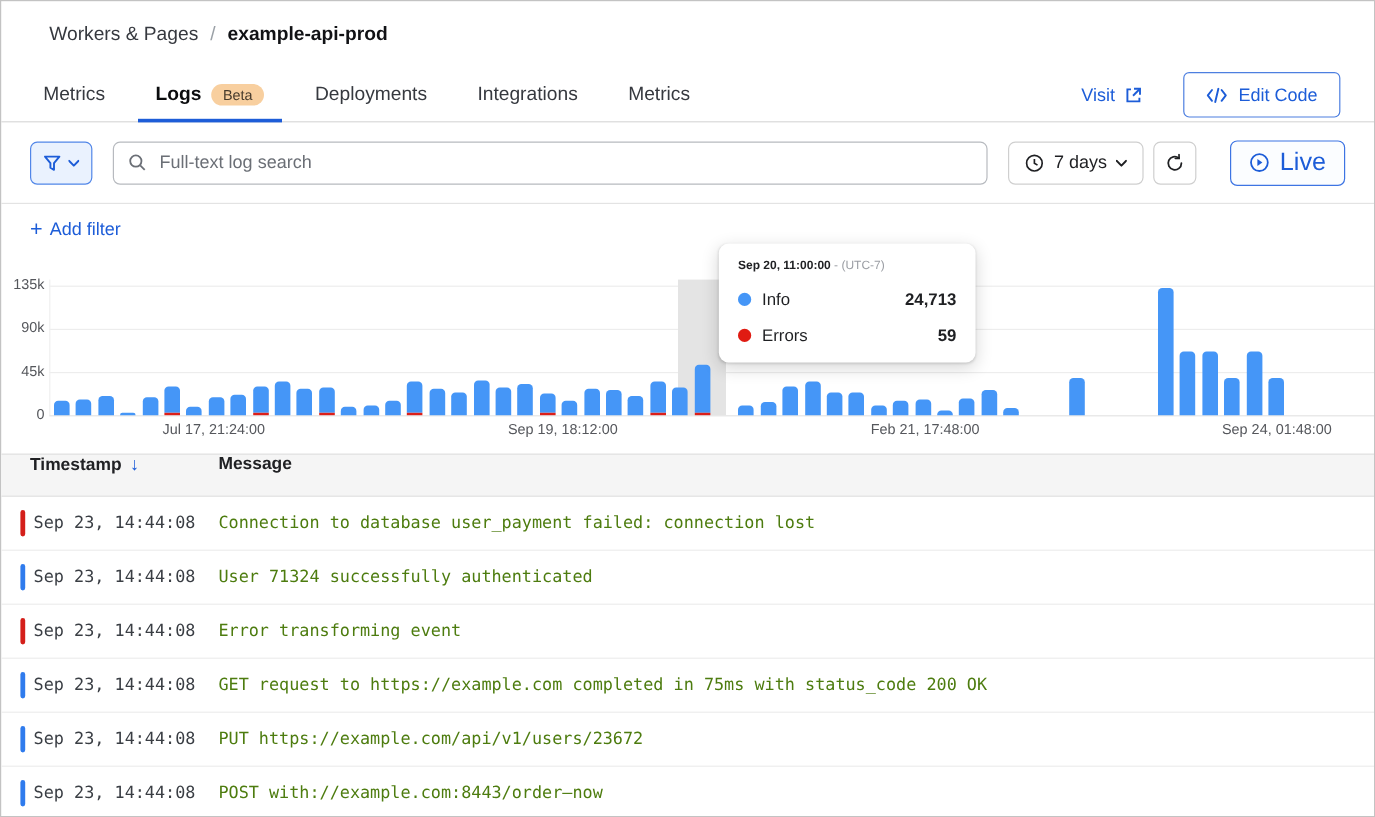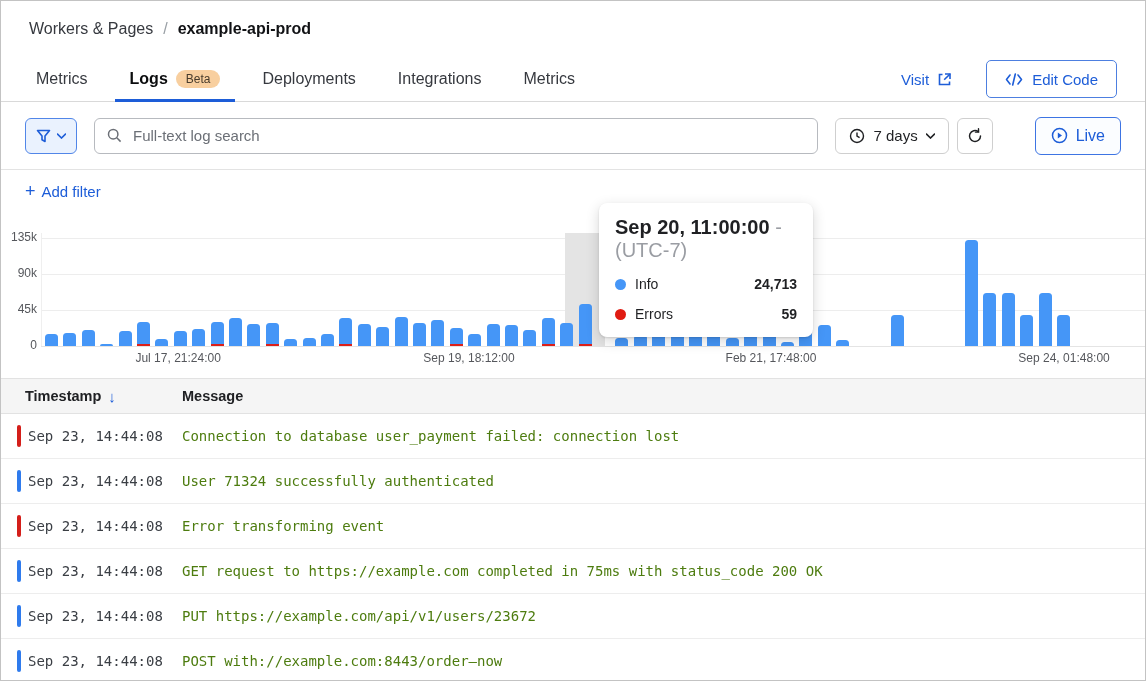--- a/index.html
+++ b/index.html
@@ -3,21 +3,21 @@
 <meta charset="utf-8">
 <style>
   html,body{margin:0;padding:0;background:#e8e8e8;}
   *{box-sizing:border-box;}
   .page{
     position:relative;width:1146px;height:681px;margin:0 auto;background:#fff;
     border:1px solid #c3c3c3;overflow:hidden;
     font-family:"Liberation Sans","DejaVu Sans",sans-serif;color:#1f2023;
   }
   
-  .topbar{height:56px;display:flex;padding:0 28px;}
+  .topbar{height:56px;display:flex;padding:0 40px;}
   .breadcrumb{display:flex;align-items:center;gap:10px;font-size:16px;}
   .crumb{color:#36393f;}
   .crumb.link{cursor:pointer;}
   .bc-sep{color:#9aa0a6;}
   .crumb.current{font-weight:bold;color:#111215;}
   
   .tabsrow{height:45px;display:flex;align-items:stretch;padding:0 28px 0 35px;border-bottom:1px solid #d9d9d9;}
   .tabs{display:flex;align-items:stretch;}
   .tab{display:flex;align-items:center;gap:8px;font-size:16px;color:#36393f;margin-right:42px;cursor:pointer;position:relative;}
   .tab.active{padding:0 15px;margin-left:-15px;margin-right:27px;color:#0b0c0e;font-weight:bold;}
@@ -32,49 +32,49 @@
   .btn-filter{width:52px;height:36px;display:flex;align-items:center;justify-content:center;gap:6px;
     background:#eaf2fe;border:1px solid #5186e8;border-radius:6px;cursor:pointer;}
   .searchwrap{flex:1;display:flex;align-items:center;gap:9px;height:36px;margin:0 17px;padding:0 12px;
     border:1px solid #b7babf;border-radius:6px;background:#fff;}
   .searchwrap input{border:none;outline:none;flex:1;font-size:15px;font-family:inherit;color:#1f2023;background:transparent;}
   .searchwrap input::placeholder{color:#6b6f76;}
   .btn-range{display:flex;align-items:center;gap:8px;height:36px;padding:0 13px;background:#fff;
     border:1px solid #cfcfcf;border-radius:6px;font-size:15px;color:#1f2023;cursor:pointer;}
   .btn-refresh{width:36px;height:36px;margin-left:8px;display:flex;align-items:center;justify-content:center;
     background:#fff;border:1px solid #cfcfcf;border-radius:6px;cursor:pointer;}
-  .btn-live{display:flex;align-items:center;gap:8px;height:38px;padding:0 15px;margin-left:42px;background:#fbfdff;
-    border:1px solid #3d74e3;border-radius:6px;color:#1d5dd8;font-size:16px;cursor:pointer;}
+  .btn-live{display:flex;align-items:center;gap:8px;height:38px;padding:0 15px;margin-left:28px;background:#fbfdff;
+    border:1px solid #3d74e3;border-radius:6px;color:#1d5dd8;font-size:21px;cursor:pointer;}
   
   .addfilterrow{height:42px;display:flex;align-items:center;padding:0 24px;}
   .addfilter{display:flex;align-items:center;gap:6px;color:#1d5dd8;font-size:15px;cursor:pointer;}
   .addfilter .plus{font-size:18px;line-height:1;}
   
   .chart{position:relative;height:166px;}
   .gridline{position:absolute;left:40px;right:0;height:1px;background:#ededed;}
   .gridline.zero{background:#e4e4e4;}
   .ylabel{position:absolute;left:0;width:36px;text-align:right;font-size:12px;color:#55575c;}
   .plot-left-edge{position:absolute;left:40px;top:21px;height:113px;width:1px;background:#efefef;}
   .hoverband{position:absolute;top:21px;height:113px;background:#e4e4e4;z-index:0;}
   .bars{position:absolute;left:40px;right:0;top:26px;height:108px;z-index:1;}
   .bar{position:absolute;bottom:0;width:13px;display:flex;flex-direction:column;}
   .bar .info-seg{flex:1;background:#4596f7;border-radius:3.5px 3.5px 0 0;}
   .bar .err-seg{background:#dc1f1a;}
   .xlabel{position:absolute;top:139px;width:150px;text-align:center;font-size:12px;color:#55575c;}
   
   .tooltip{position:absolute;left:598px;top:-9px;width:214px;background:#fff;border-radius:8px;
     box-shadow:0 1px 2px rgba(0,0,0,.12),0 4px 14px rgba(0,0,0,.16);padding:13px 16px 15px;z-index:5;}
-  .tt-title{font-size:20px;}
+  .tt-title{font-size:10px;}
   .tt-title .t{font-weight:bold;color:#1f2023;}
   .tt-title .s{color:#9a9da3;}
   .tt-row{display:flex;align-items:center;gap:9px;margin-top:14px;font-size:14px;color:#1f2023;}
   .tt-dot{width:11px;height:11px;border-radius:50%;}
   .tt-val{margin-left:auto;font-weight:bold;}
   
-  .thead{height:36px;display:flex;align-items:center;background:#f5f5f5;
+  .thead{height:36px;display:flex;align-items:flex-start;background:#f5f5f5;
     border-top:1px solid #e2e2e2;border-bottom:1px solid #e2e2e2;font-size:14.5px;font-weight:bold;color:#202124;}
   .col-ts{width:181px;padding-left:24px;display:flex;align-items:center;gap:7px;}
   .sortarrow{color:#1d5dd8;font-weight:normal;font-size:15px;}
   .logrow{position:relative;height:45px;display:flex;align-items:center;border-bottom:1px solid #ededed;
     font-family:"DejaVu Sans Mono","Liberation Mono",monospace;font-size:14px;color:#2b2e33;}
   .indicator{position:absolute;left:16px;top:50%;transform:translateY(-50%);width:4px;height:22px;border-radius:2px;}
   .indicator.error{background:#d41f1a;}
   .indicator.info{background:#2f7bed;}
   .row-ts{width:181px;padding-left:27px;color:#3a3e44;}
   .row-msg{color:#4d7c0f;}

